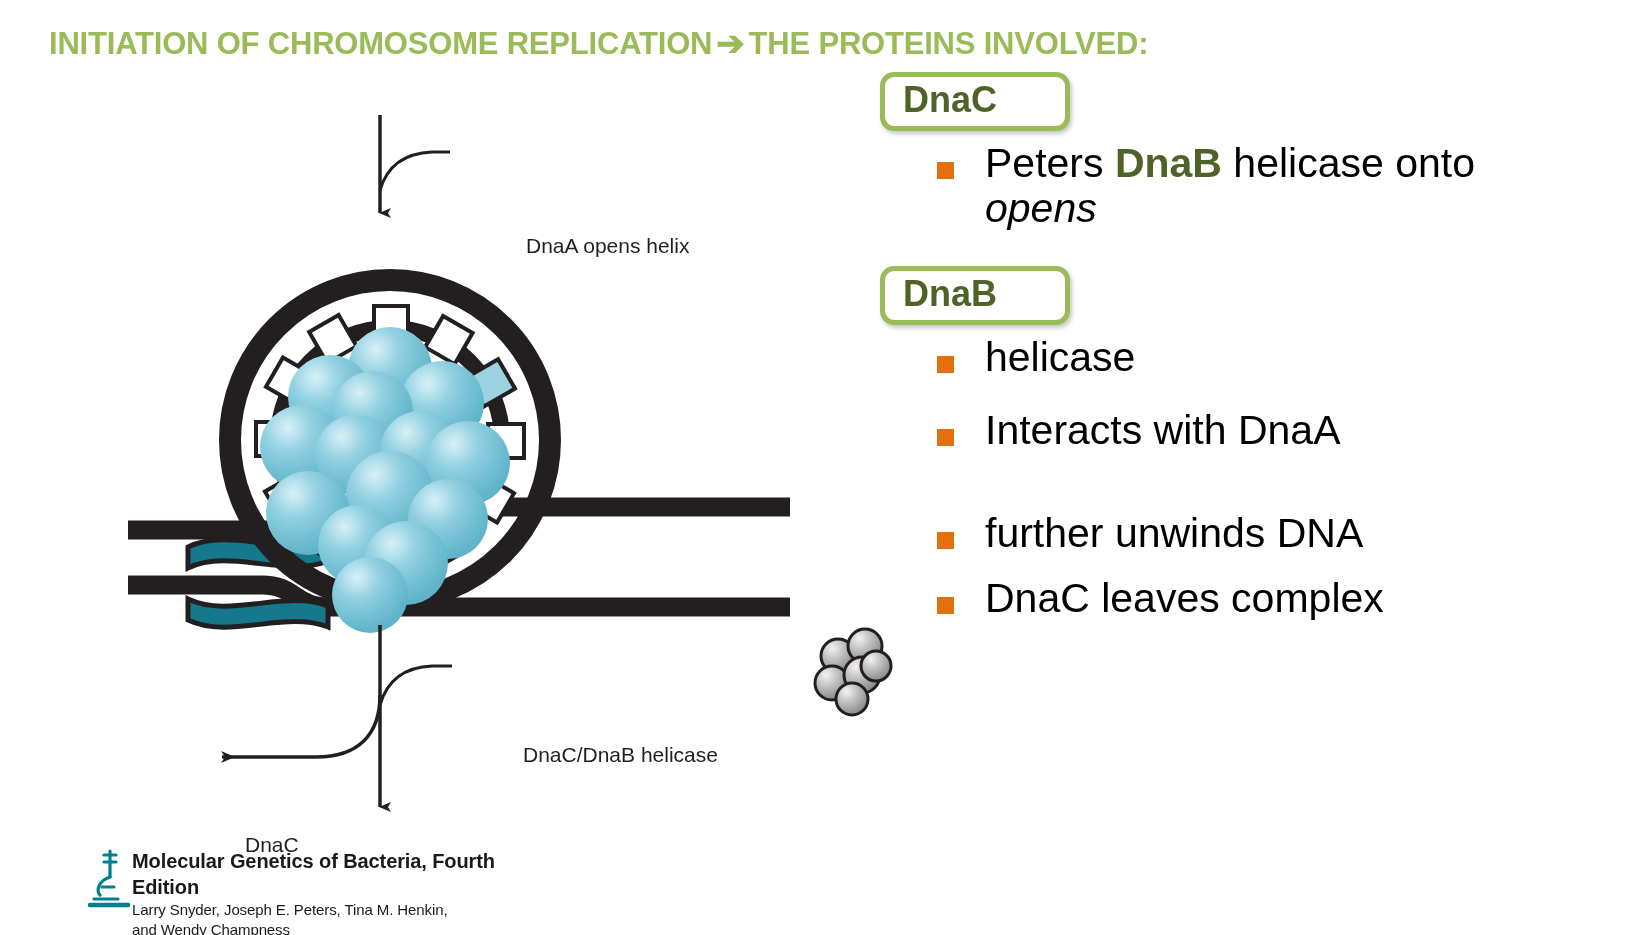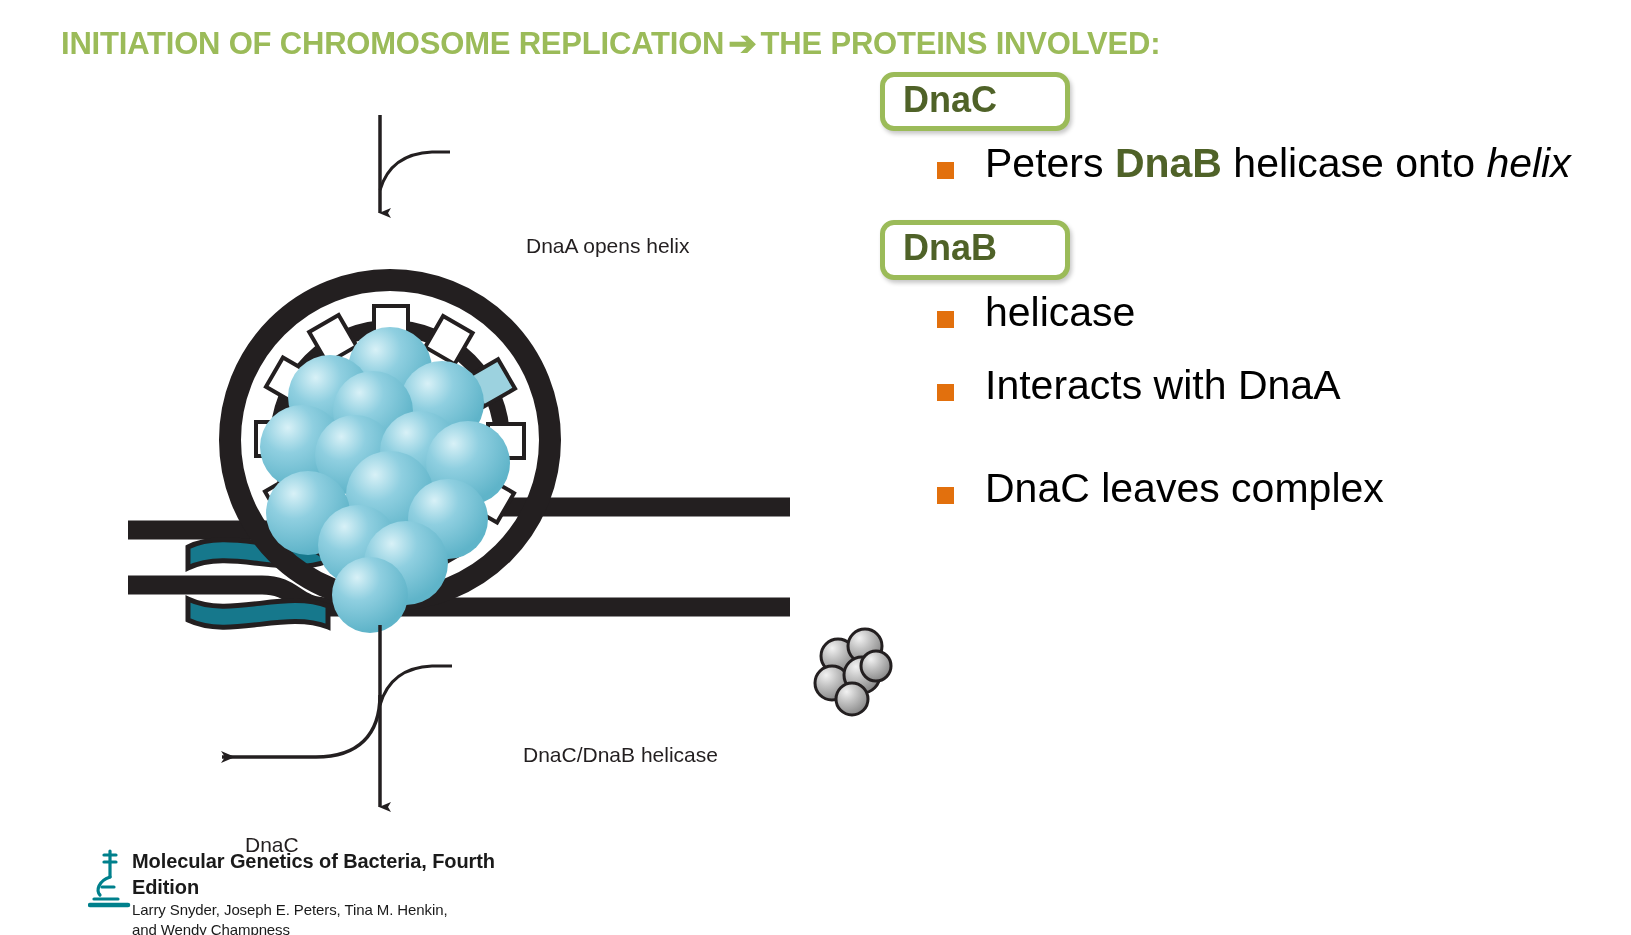--- a/index.html
+++ b/index.html
@@ -12,21 +12,21 @@
     height: 935px;
     position: relative;
     overflow: hidden;
     font-family: "Liberation Sans", sans-serif;
     -webkit-font-smoothing: antialiased;
   }
 
   
   #slide-title {
     position: absolute;
-    left: 61px;
+    left: 49px;
     top: 22px;
     font-size: 31px;
     font-weight: bold;
     color: #9BBB59;
     letter-spacing: -0.2px;
     white-space: nowrap;
   }
   #slide-title .arrow-glyph {
     font-size: 34px;
     font-weight: bold;
@@ -277,40 +277,41 @@
 
 <div id="content-column">
 
   <div class="protein-section">
     <div class="protein-box">
       <span class="protein-box-label">DnaC</span>
     </div>
     <ul class="bullet-list">
       <li class="bullet-item">
         <span class="bullet-marker"></span>
-        <span class="bullet-text"><span>Peters </span><span class="bold-green">DnaB</span><span> helicase onto </span><span class="ital">helix</span></span>
+        <span class="bullet-text"><span>Peters </span><span class="bold-green">DnaB</span><span> helicase onto </span><span class="ital">opens</span></span>
       </li>
     </ul>
   </div>
 
   <div class="protein-section" style="margin-top:34px;">
     <div class="protein-box">
       <span class="protein-box-label">DnaB</span>
     </div>
     <ul class="bullet-list">
       <li class="bullet-item" style="">
         <span class="bullet-marker"></span>
         <span class="bullet-text">helicase</span>
       </li>
       <li class="bullet-item" style="margin-top:28px;">
         <span class="bullet-marker"></span>
         <span class="bullet-text">Interacts with DnaA</span>
       </li>
       <li class="bullet-item" style="margin-top:58px; width:430px;">
         <span class="bullet-marker"></span>
+        <span class="bullet-text">further unwinds DNA</span>
       </li>
       <li class="bullet-item" style="margin-top:20px;">
         <span class="bullet-marker"></span>
         <span class="bullet-text">DnaC leaves complex</span>
       </li>
     </ul>
   </div>
 </div>
 
 <div id="attribution">

